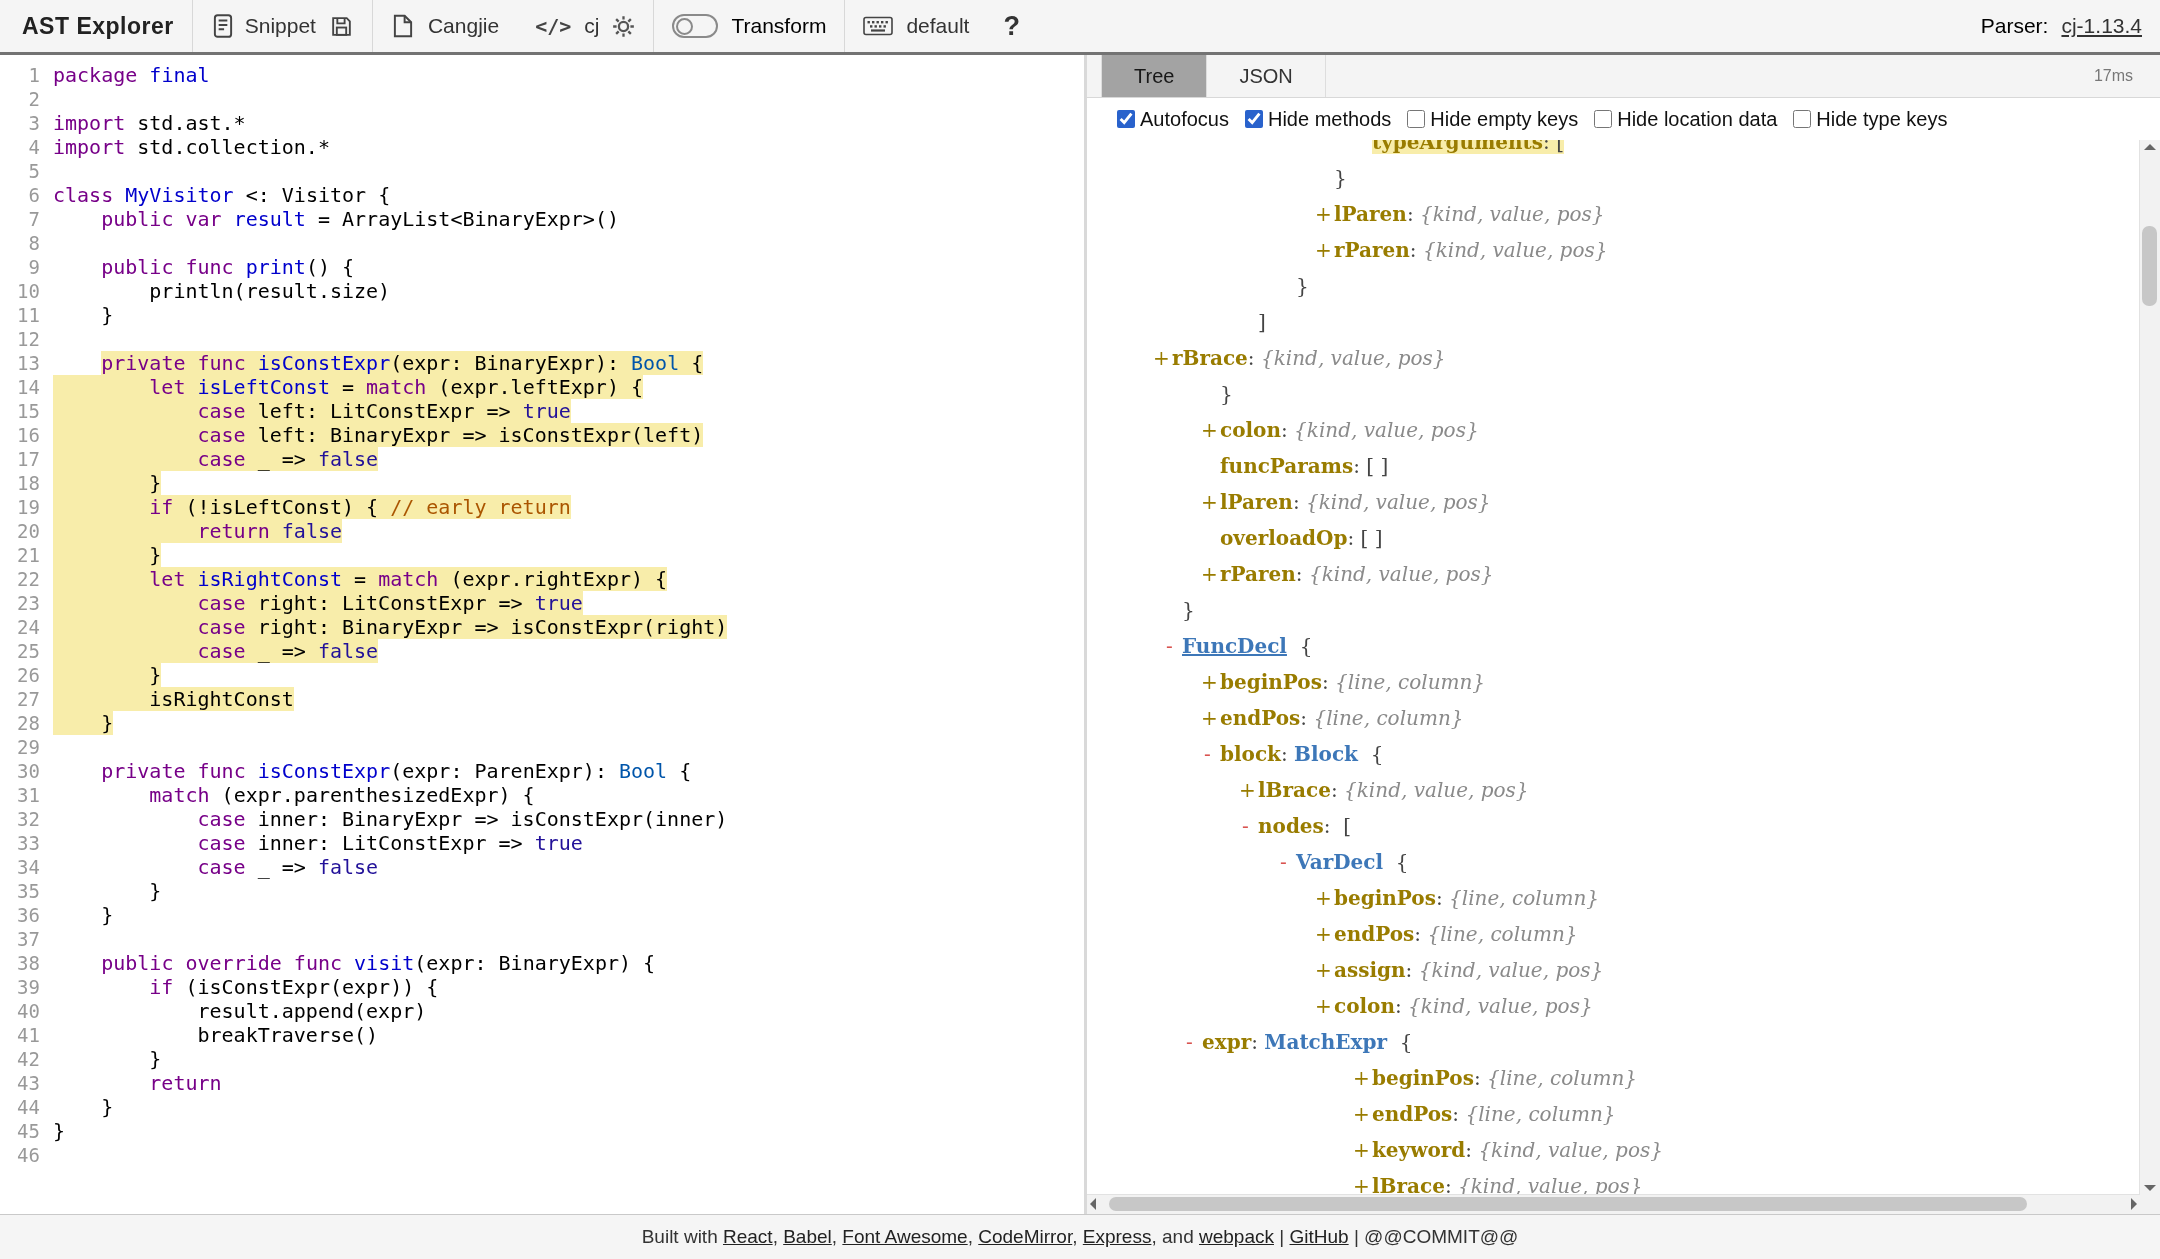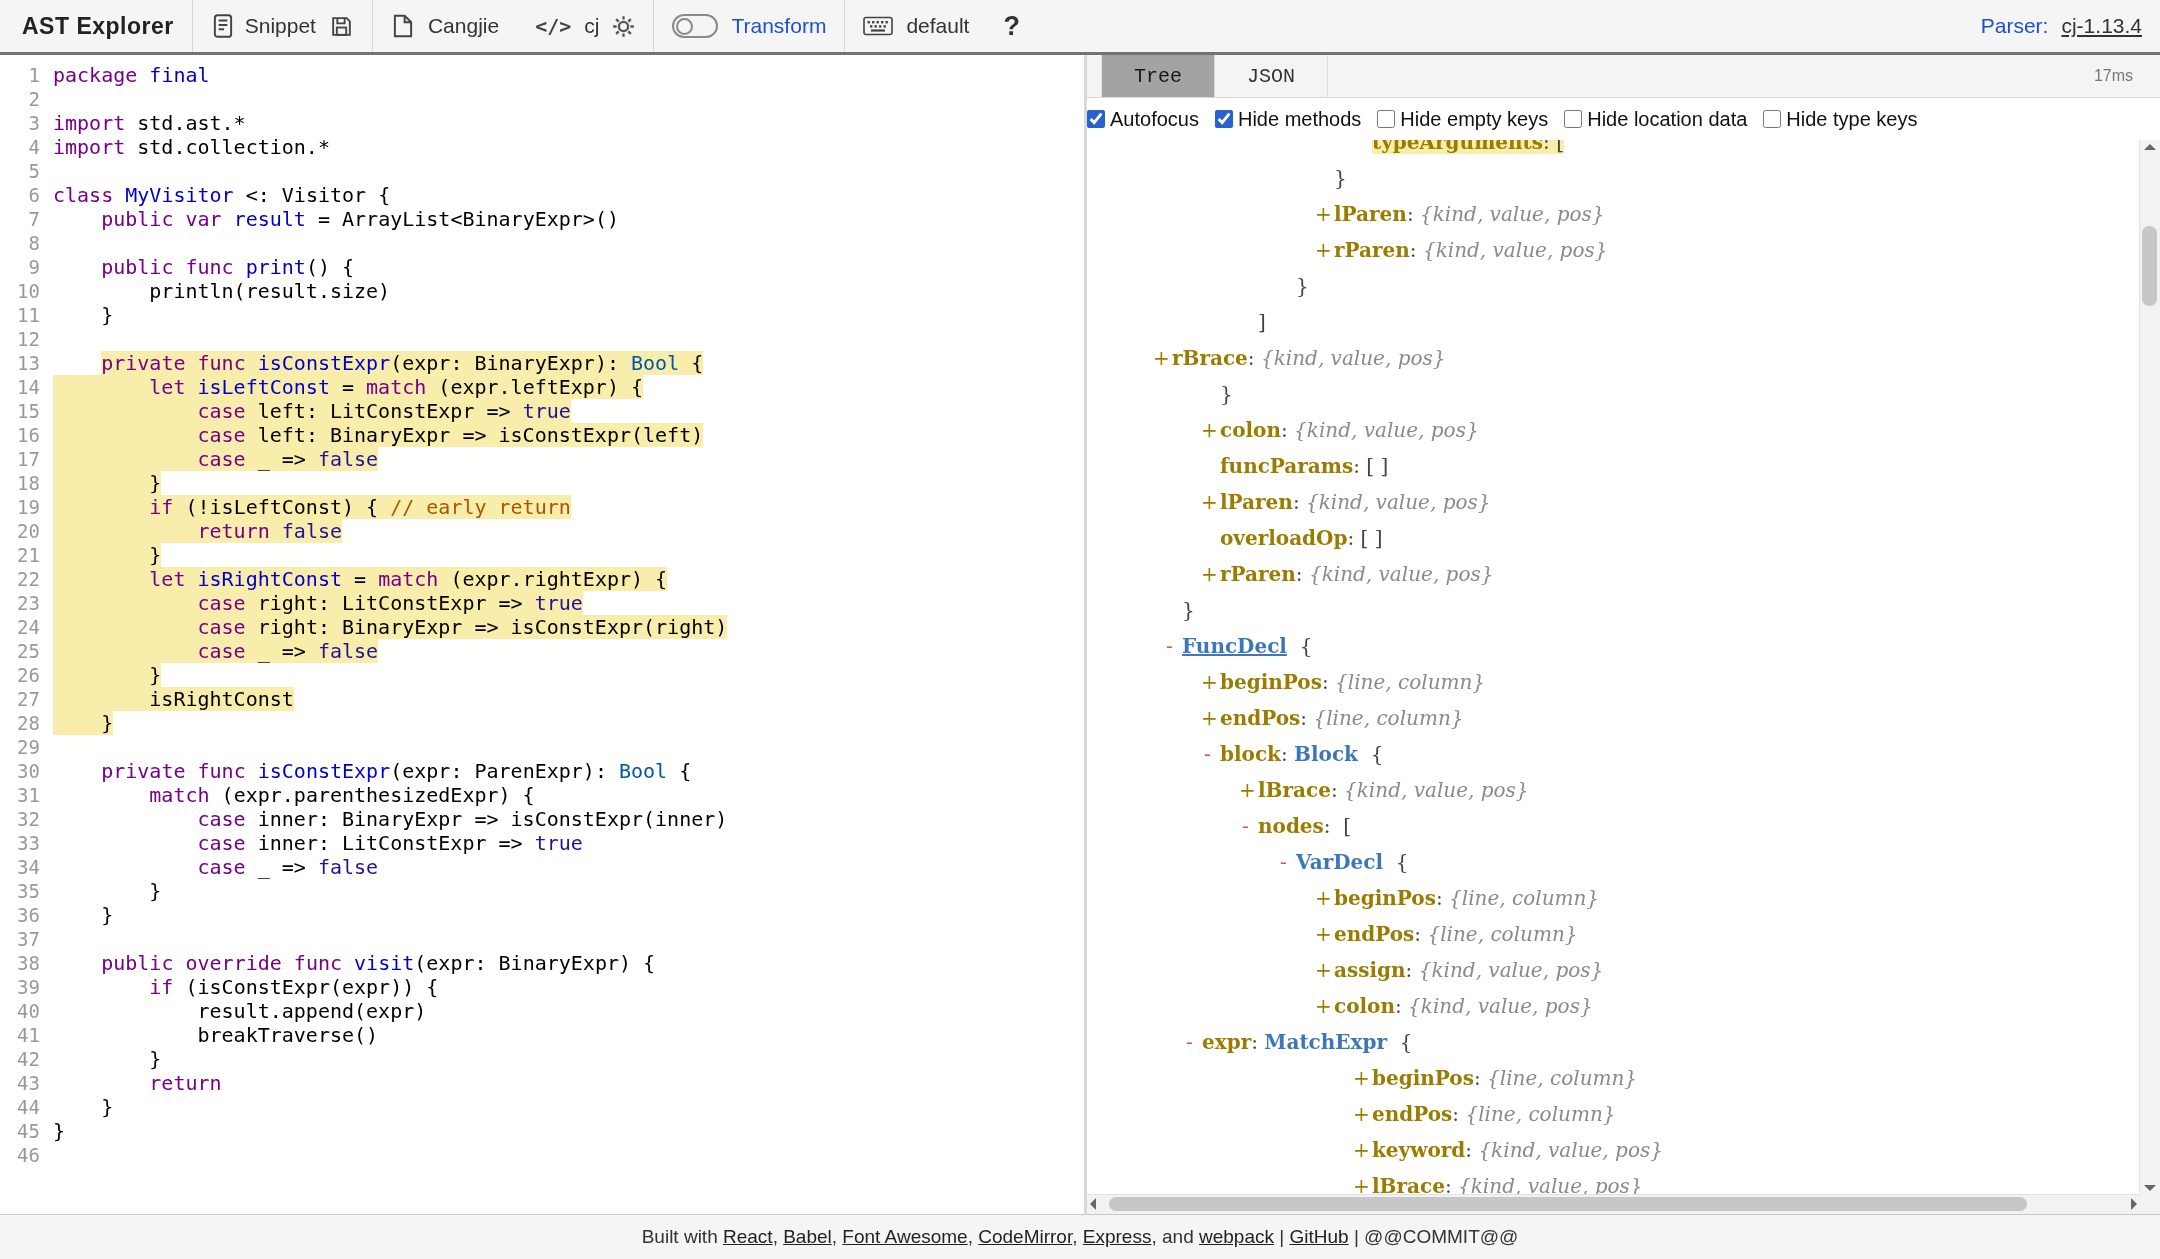--- a/index.html
+++ b/index.html
@@ -8,21 +8,21 @@
 
   
   .toolbar{height:52px;flex:none;display:flex;align-items:center;background:#f5f5f5;
            border-bottom:3px solid #737373;font-size:21px;}
   .tb-group{display:flex;align-items:center;gap:13px;padding:0 18px;height:100%;}
   .brand{font-weight:bold;font-size:23px;color:#222;letter-spacing:.5px;padding-left:22px;cursor:pointer;}
   .tb-sep{width:1px;height:100%;background:#d8d8d8;flex:none;}
   .tb-btn{display:inline-flex;align-items:center;gap:10px;cursor:pointer;}
   .icon{display:inline-flex;align-items:center;}
   .code-glyph{font-family:"DejaVu Sans Mono",monospace;font-weight:bold;font-size:20px;color:#444;}
-  .muted{color:#1d4ed8;text-align:center;}
+  .muted{color:#000000;text-align:center;}
   .toggle{width:46px;height:24px;border:2px solid #8a8a8a;border-radius:13px;display:inline-flex;
           align-items:center;padding:0 2px;box-sizing:border-box;background:#f5f5f5;cursor:pointer;}
   .knob{width:13px;height:13px;border:2px solid #8a8a8a;border-radius:50%;background:#f5f5f5;}
   .help{font-size:27px;font-weight:bold;color:#333;padding:0 16px;cursor:pointer;}
   .tb-spacer{flex:1;}
   .parser-link{color:#333;text-decoration:underline;cursor:pointer;}
 
   
   .main{flex:1;display:flex;min-height:0;}
   .splitter{width:3px;background:#d9d9d9;cursor:col-resize;flex:none;}
@@ -34,26 +34,26 @@
   .ln{width:36px;flex:none;text-align:right;color:#999;font-size:19px;}
   .cd{margin-left:13px;white-space:pre;}
   .tok-p{color:#000;} .tok-k{color:#770088;} .tok-d{color:#0000cc;}
   .tok-a{color:#221199;} .tok-c{color:#aa5500;} .tok-b{color:#0055aa;text-align:center;}
   .hl{background:#f8edaa;}
 
   
   .tree-pane{flex:1;display:flex;flex-direction:column;min-width:0;background:#fff;}
   .tabs-bar{height:42px;flex:none;background:#f4f4f4;border-bottom:1px solid #d8d8d8;
             display:flex;align-items:stretch;position:relative;font-size:20px;}
-  .tab{padding:0 32px;display:flex;align-items:center;border-right:1px solid #ddd;cursor:pointer;color:#333;font-family:Liberation Mono, monospace;}
+  .tab{padding:0 32px;display:flex;align-items:center;border-right:1px solid #ddd;cursor:pointer;color:#333;}
   .tab:first-child{margin-left:14px;border-left:1px solid #ddd;}
   .tab.active{background:#a3a3a3;color:#181818;}
   .timing{position:absolute;right:27px;top:0;line-height:42px;font-size:16px;color:#777;}
 
-  .options-bar{height:42px;flex:none;display:flex;align-items:center;padding-left:0;background:#fff;}
+  .options-bar{height:42px;flex:none;display:flex;align-items:center;padding-left:30px;background:#fff;}
   .opt{display:inline-flex;align-items:center;margin-right:16px;font-size:20px;color:#111;cursor:pointer;}
   .opt input{width:18px;height:18px;margin:0 5px 0 0;accent-color:#2962cc;}
 
   .tree-wrap{flex:1;position:relative;overflow:hidden;background:#fff;}
   .tree-content{position:absolute;top:0;left:0;right:20px;bottom:19px;overflow:hidden;
                 font-family:"DejaVu Serif",serif;font-size:20px;}
   .trow{height:36px;line-height:36px;white-space:pre;}
   .partial{margin-top:-16px;}
   .partial span{background:#f8edaa;}
   .tmark{display:inline-block;width:13px;margin-right:6px;text-align:center;}

